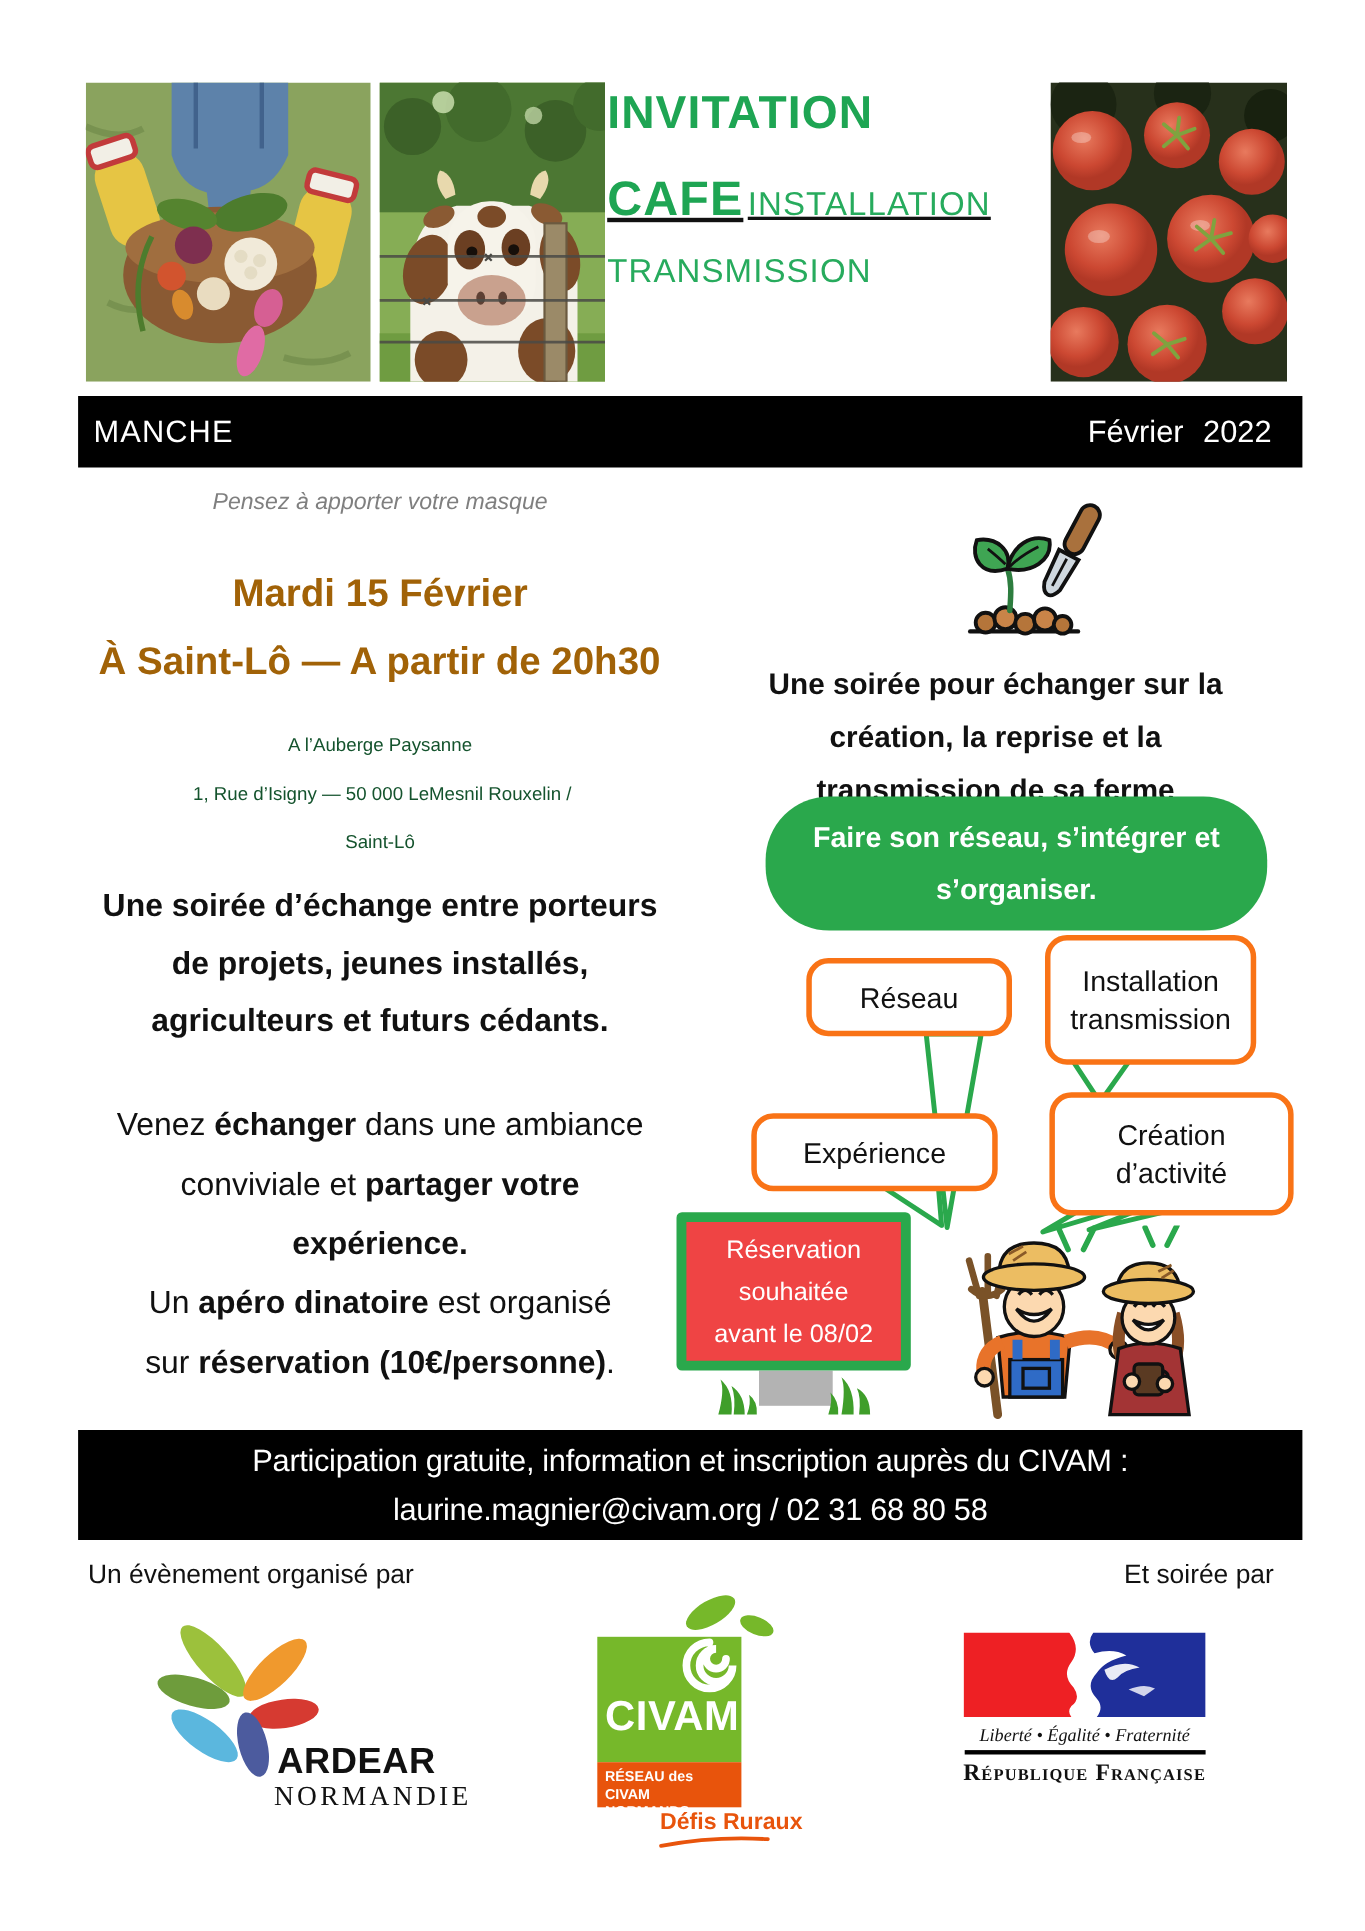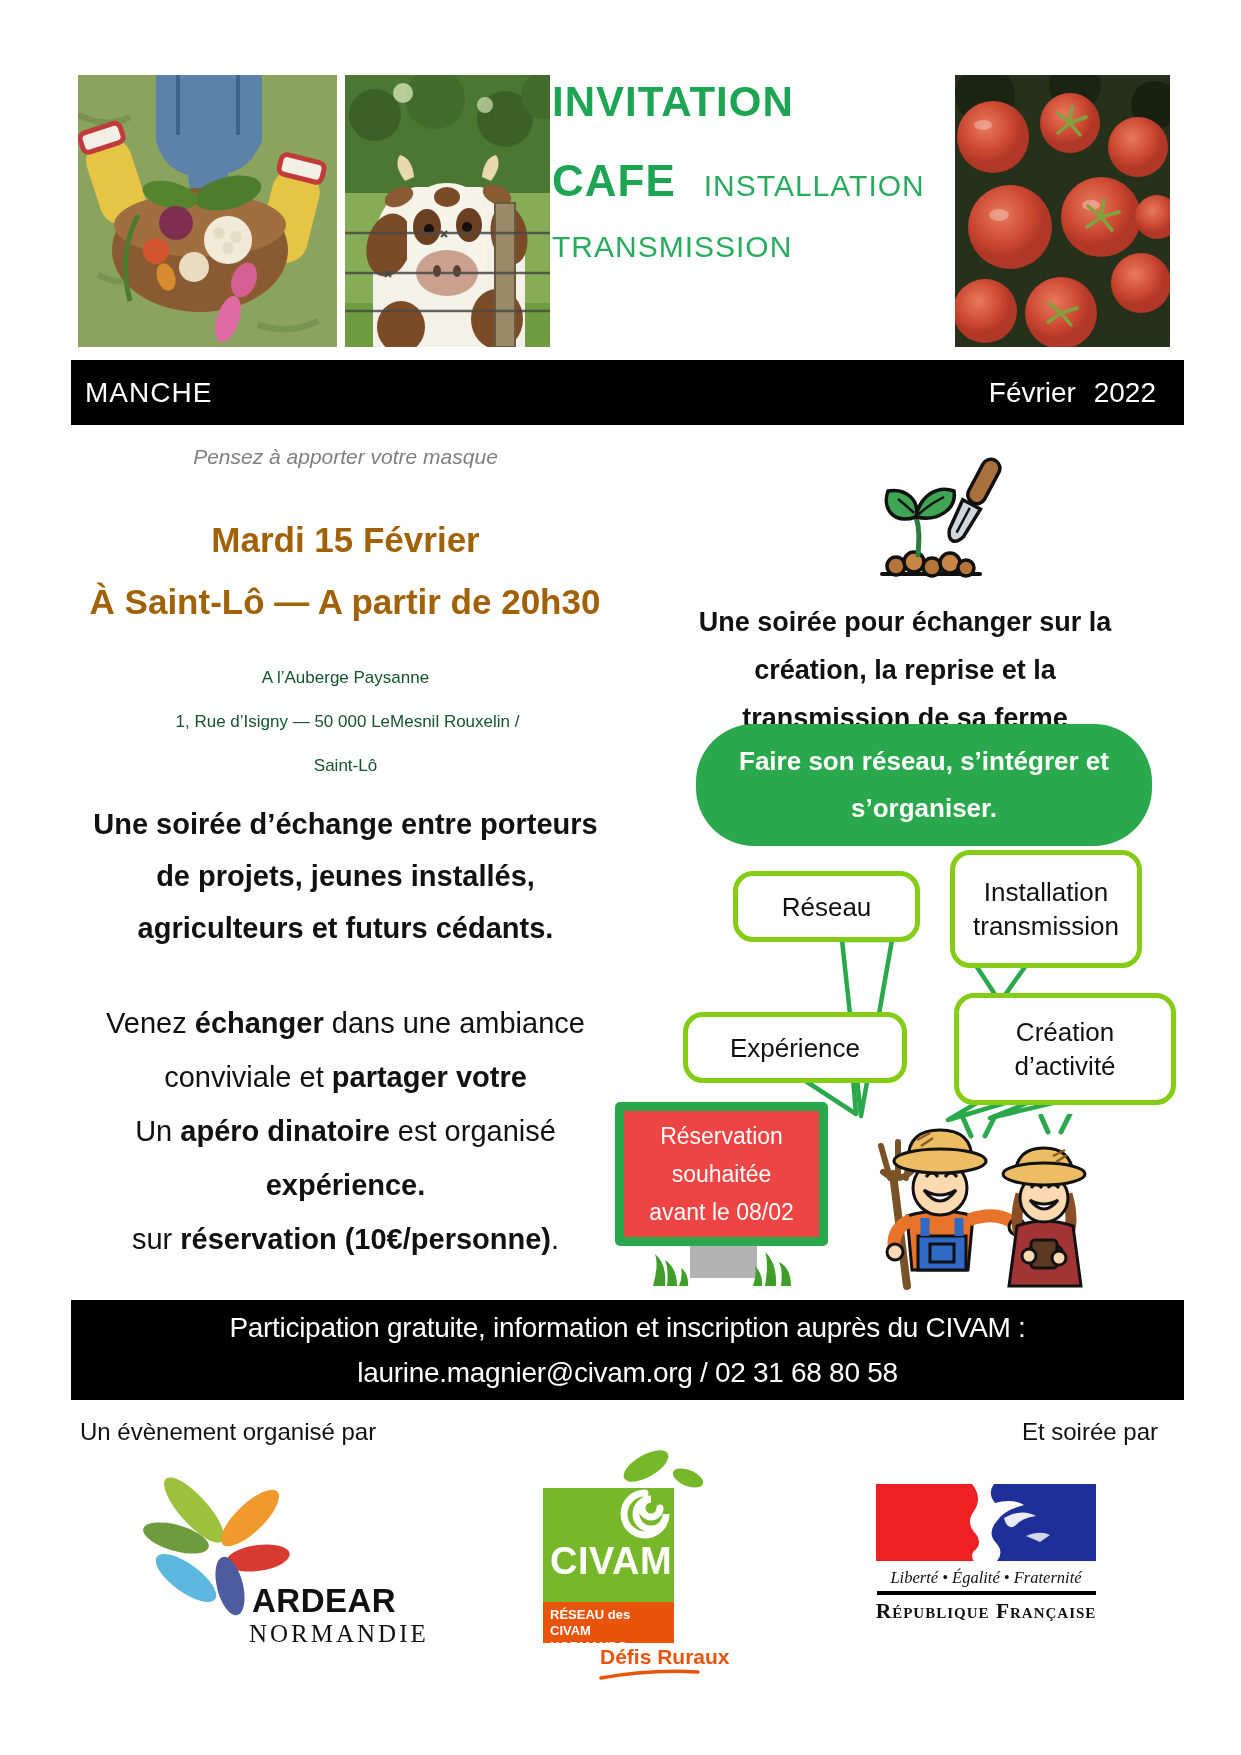--- a/index.html
+++ b/index.html
@@ -3,33 +3,33 @@
 <meta charset="utf-8">
 <style>
   html,body{margin:0;padding:0;background:#fff;}
   .page{position:relative;width:1241px;height:1755px;background:#fff;overflow:hidden;
         font-family:"Liberation Sans",sans-serif;color:#111;margin:0 auto;}
   .abs{position:absolute;}
   .ctr{text-align:center;}
   .b{font-weight:bold;}
   .bar{background:#000;color:#fff;display:flex;align-items:center;}
   .title1{font-size:42px;font-weight:800;color:#1ea553;letter-spacing:1px;}
-  .title-line2{display:flex;align-items:baseline;gap:28px;}
+  .title-line2{display:flex;align-items:baseline;gap:4px;text-decoration:underline;}
   .title2s{font-size:44px;font-weight:800;color:#1ea553;letter-spacing:1px;}
   .title2l{font-size:30px;color:#27ab5d;letter-spacing:1px;}
   .title3{font-size:30px;color:#27ab5d;letter-spacing:1px;}
   .mask{font-style:italic;color:#7f7f7f;font-size:21px;}
   .h-green{font-size:35px;font-weight:bold;color:#a16207;}
   .addr{font-size:17px;color:#14532d;}
   .pitch{font-size:29px;font-weight:bold;line-height:52px;}
   .body-l{font-size:29px;line-height:54px;}
   .intro{font-size:27px;font-weight:bold;line-height:48px;}
   .pill{background:#2aa84c;color:#fff;font-weight:bold;font-size:26px;line-height:47px;
         border-radius:58px;text-align:center;padding-top:14px;box-sizing:border-box;}
-  .bubble{background:#fff;border:5px solid #84cc16;border-radius:20px;box-sizing:border-box;
+  .bubble{background:#fff;border:5px solid #f97316;border-radius:20px;box-sizing:border-box;
           display:flex;flex-direction:column;justify-content:center;align-items:center;
           font-size:26px;color:#111;line-height:34px;z-index:3;}
   .monitor{background:#ef4444;border:9px solid #2aa84c;border-radius:5px;box-sizing:border-box;
            color:#fff;text-align:center;font-size:23px;line-height:38px;padding-top:6px;z-index:3;}
   .stand{background:#b3b3b3;}
   .banner{background:#000;color:#fff;text-align:center;font-size:28px;line-height:45px;
           letter-spacing:-0.3px;padding-top:5px;box-sizing:border-box;}
   .footlbl{font-size:24px;color:#111;}
   .ardear-name{font-size:33px;font-weight:bold;letter-spacing:0.5px;}
   .ardear-region{font-family:"Liberation Serif",serif;font-size:25px;letter-spacing:3px;}
@@ -171,24 +171,24 @@
   </div>
 
   <div class="abs body-l ctr" style="left:68px;top:996px;width:555px;">
     <div>
       <span>Venez </span><span class="b">échanger</span><span> dans une ambiance</span>
     </div>
     <div>
       <span>conviviale et </span><span class="b">partager votre</span>
     </div>
     <div>
+      <span class="b">expérience.</span>
+    </div>
+    <div>
       <span>Un </span><span class="b">apéro dinatoire</span><span> est organisé</span>
-    </div>
-    <div>
-      <span class="b">expérience.</span>
     </div>
     <div>
       <span>sur </span><span class="b">réservation (10€/personne)</span><span>.</span>
     </div>
   </div>
 
   <svg class="abs" style="left:862px;top:455px;" width="140" height="128" viewBox="0 0 140 128">
     <path d="M20 119 H118" stroke="#111" stroke-width="4" stroke-linecap="round"></path>
     <g stroke="#111" stroke-width="3.5">
       <circle cx="34" cy="111" r="9" fill="#b5753a"></circle>

